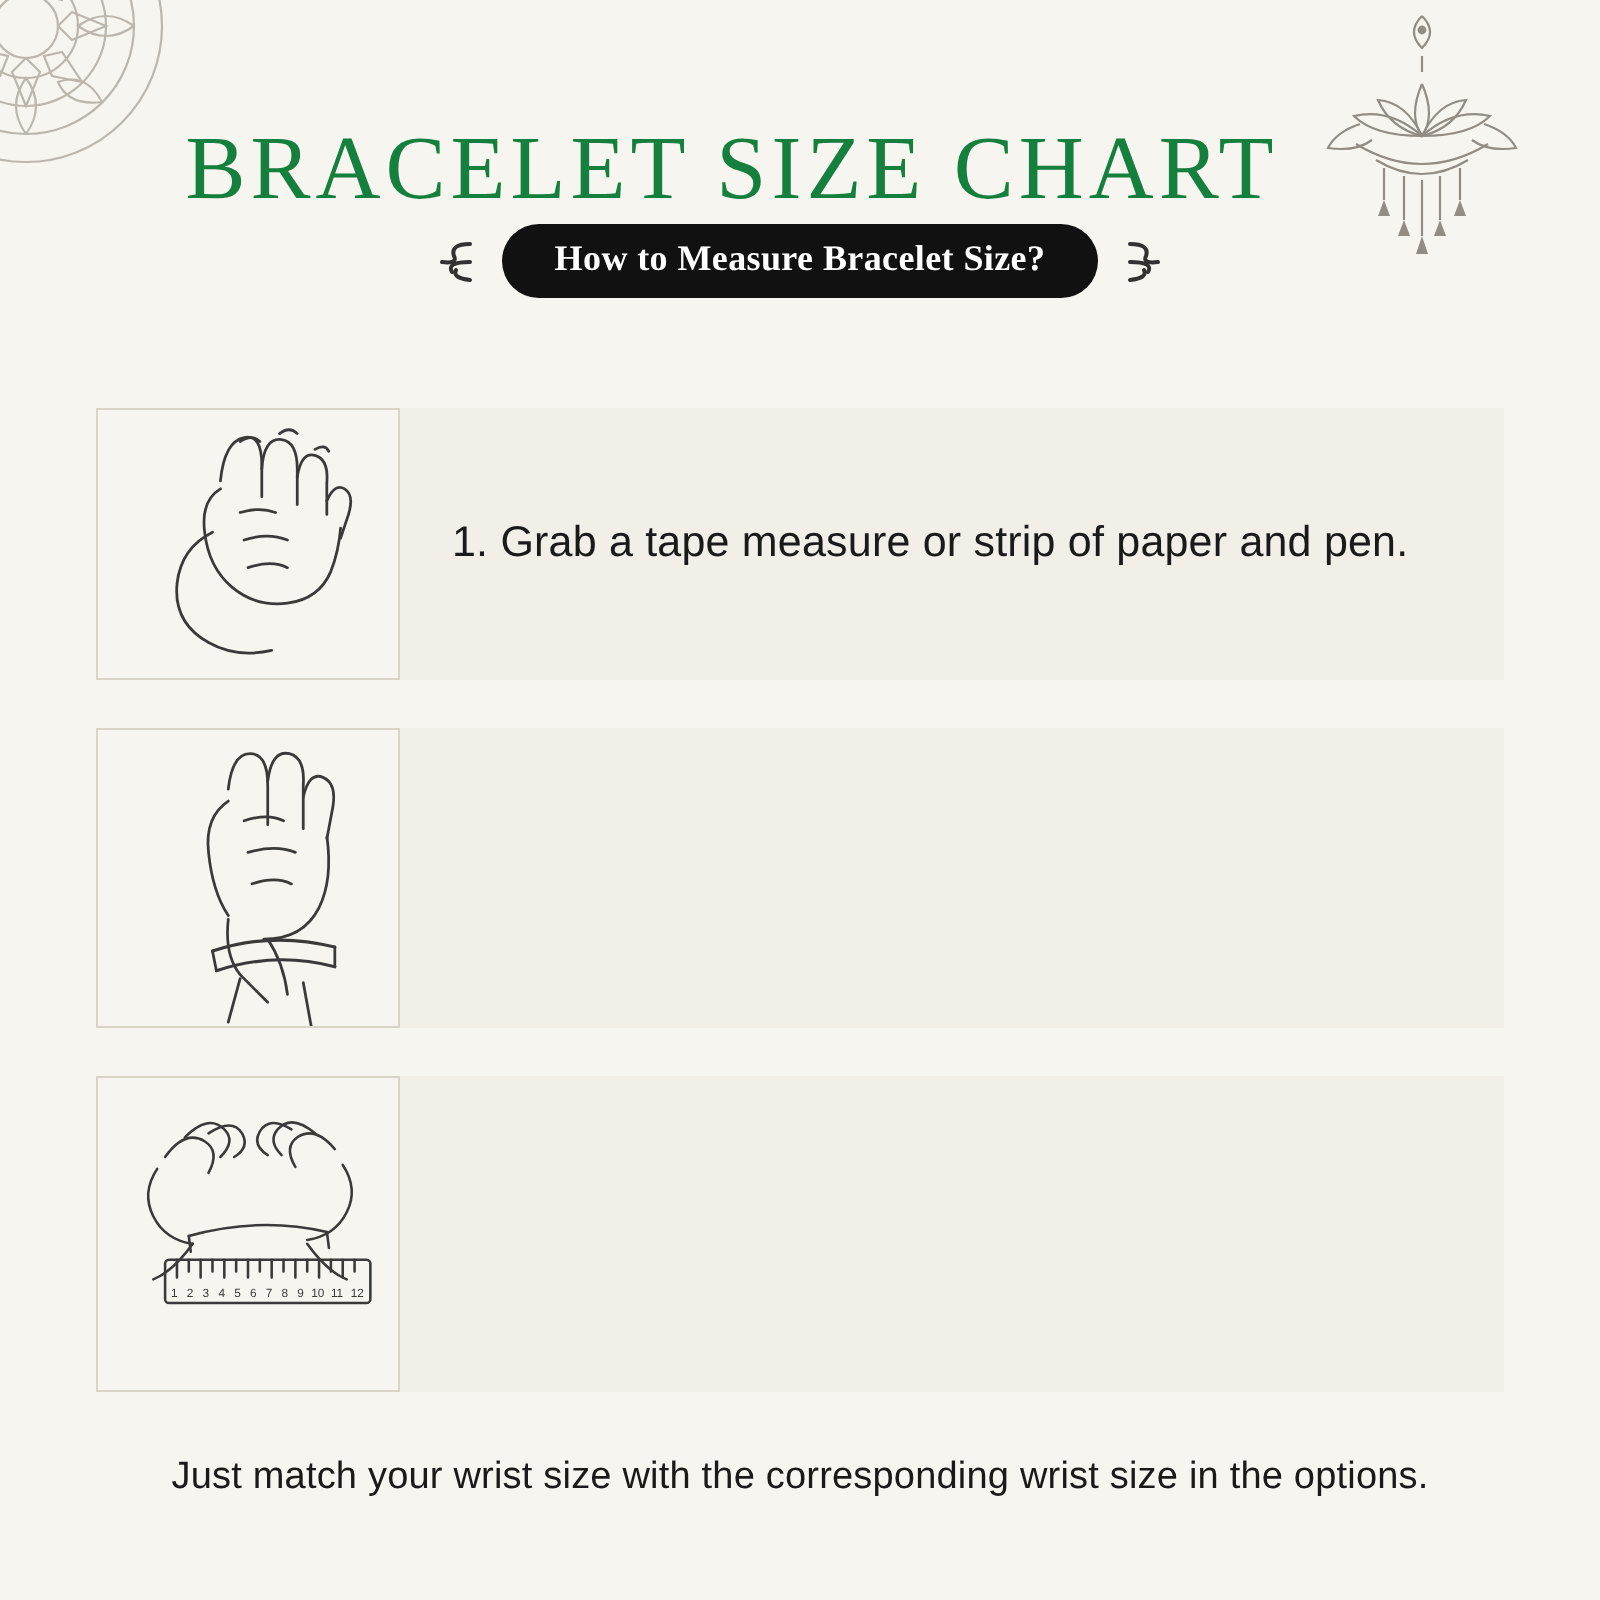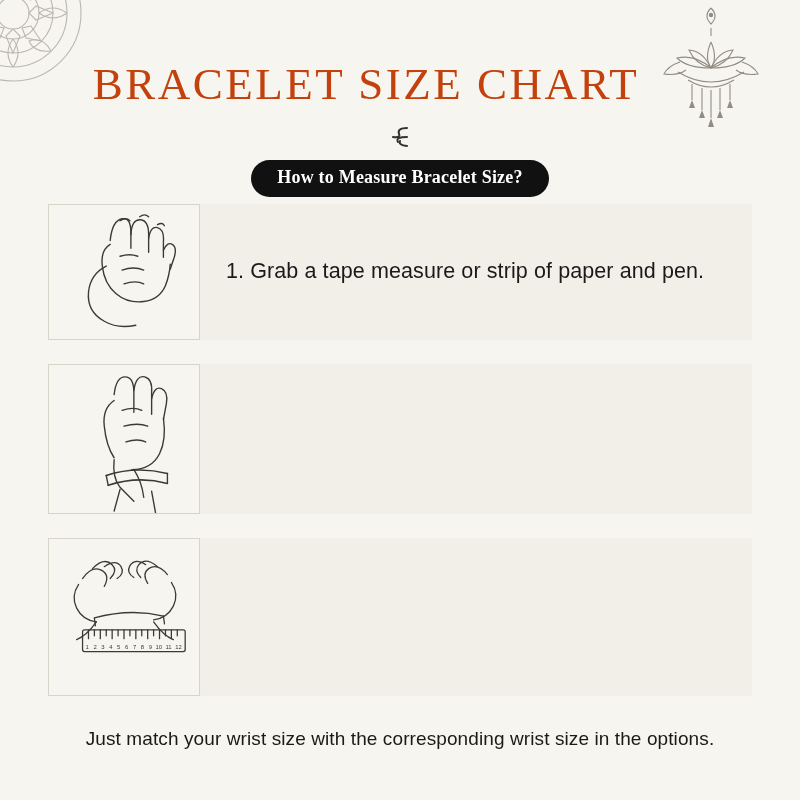--- a/index.html
+++ b/index.html
@@ -45,35 +45,34 @@
   
   .title {
     position: absolute;
     top: 58px;
     left: 0;
     width: 732px;
     text-align: center;
     font-family: "Liberation Serif", serif;
     font-size: 45px;
     letter-spacing: 2.5px;
-    color: #c2410c;
+    color: #15803d;
     font-weight: 400;
   }
 
   
   .subtitle-row {
     position: absolute;
-    top: 124px;
+    top: 112px;
     left: 0;
     width: 800px;
     display: flex;
     align-items: center;
     justify-content: center;
     gap: 10px;
-    flex-direction: column;
   }
   .pill {
     background: #111111;
     color: #ffffff;
     border-radius: 20px;
     padding: 7px 26px 9px 26px;
     font-family: "Liberation Serif", serif;
     font-size: 18px;
     font-weight: bold;
     letter-spacing: 0.2px;

